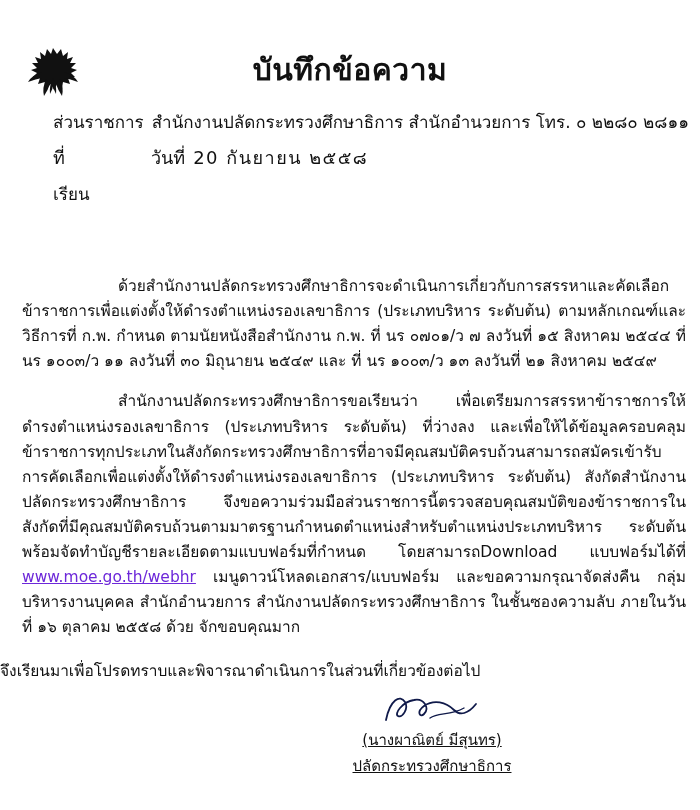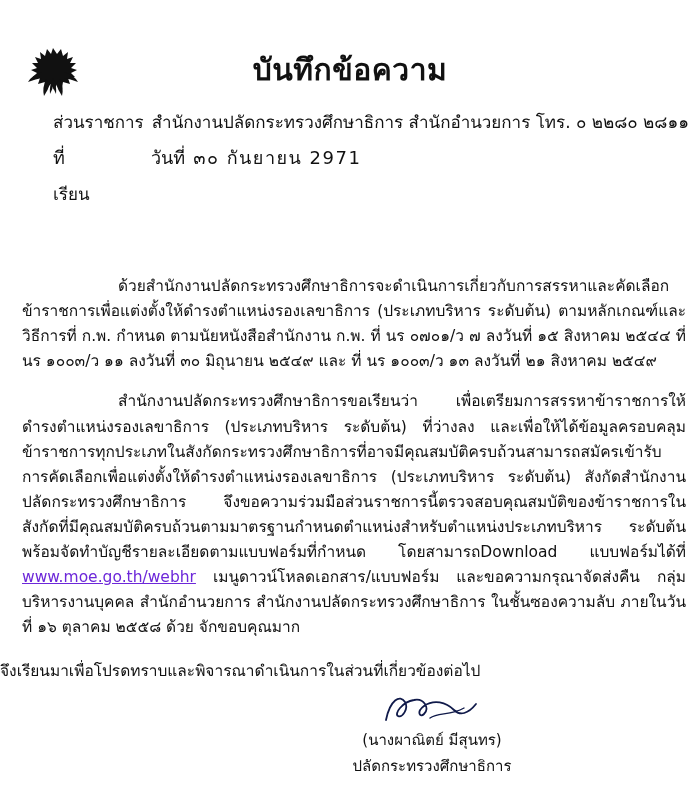--- a/index.html
+++ b/index.html
@@ -118,20 +118,21 @@
     font-size: 15.5px;
   }
 
   
   .sig-area {
     position: absolute;
     right: 118px;
     top: 690px;
     width: 300px;
     text-align: center;
+    text-decoration: underline;
   }
   .sig-mark {
     height: 36px;
     position: relative;
   }
   .sig-name {
     font-size: 15px;
     margin-top: 2px;
   }
   .sig-title1 {
@@ -167,21 +168,21 @@
 
     <div class="hrow">
       <span class="hlabel">ส่วนราชการ</span>
       <span class="hvalue">สำนักงานปลัดกระทรวงศึกษาธิการ สำนักอำนวยการ โทร. ๐ ๒๒๘๐ ๒๘๑๑</span>
     </div>
 
     <div class="hrow row2">
       <span class="hlabel">ที่</span>
       <span class="gap-md"></span>
       <span class="hlabel">วันที่</span>
-      <span class="hvalue">๓๐  กันยายน  2971</span>
+      <span class="hvalue">20  กันยายน  ๒๕๕๘</span>
     </div>
 
 
     <div class="to-row">เรียน</div>
   </div>
 
   <div class="body-block">
     <p class="para"><span class="indent"></span><span>ด้วยสำนักงานปลัดกระทรวงศึกษาธิการจะดำเนินการเกี่ยวกับการสรรหาและคัดเลือกข้าราชการเพื่อแต่งตั้งให้ดำรงตำแหน่งรองเลขาธิการ (ประเภทบริหาร ระดับต้น)  ตามหลักเกณฑ์และวิธีการที่ ก.พ. กำหนด ตามนัยหนังสือสำนักงาน ก.พ. ที่ นร ๐๗๐๑/ว ๗ ลงวันที่ ๑๕ สิงหาคม ๒๕๔๔  ที่ นร ๑๐๐๓/ว ๑๑ ลงวันที่ ๓๐ มิถุนายน ๒๕๔๙  และ ที่ นร ๑๐๐๓/ว ๑๓ ลงวันที่ ๒๑ สิงหาคม ๒๕๔๙</span></p>
 
     <p class="para"><span class="indent"></span><span>สำนักงานปลัดกระทรวงศึกษาธิการขอเรียนว่า  เพื่อเตรียมการสรรหาข้าราชการให้ดำรงตำแหน่งรองเลขาธิการ (ประเภทบริหาร ระดับต้น) ที่ว่างลง  และเพื่อให้ได้ข้อมูลครอบคลุมข้าราชการทุกประเภทในสังกัดกระทรวงศึกษาธิการที่อาจมีคุณสมบัติครบถ้วนสามารถสมัครเข้ารับการคัดเลือกเพื่อแต่งตั้งให้ดำรงตำแหน่งรองเลขาธิการ (ประเภทบริหาร ระดับต้น) สังกัดสำนักงานปลัดกระทรวงศึกษาธิการ  จึงขอความร่วมมือส่วนราชการนี้ตรวจสอบคุณสมบัติของข้าราชการในสังกัดที่มีคุณสมบัติครบถ้วนตามมาตรฐานกำหนดตำแหน่งสำหรับตำแหน่งประเภทบริหาร ระดับต้น  พร้อมจัดทำบัญชีรายละเอียดตามแบบฟอร์มที่กำหนด โดยสามารถ</span><span>Download แบบฟอร์มได้ที่ </span><a class="link" href="#">www.moe.go.th/webhr</a><span> เมนูดาวน์โหลดเอกสาร/แบบฟอร์ม และขอความกรุณาจัดส่งคืน กลุ่มบริหารงานบุคคล สำนักอำนวยการ สำนักงานปลัดกระทรวงศึกษาธิการ  ในชั้นซองความลับ ภายในวันที่ ๑๖ ตุลาคม ๒๕๕๘ ด้วย  จักขอบคุณมาก</span></p>

